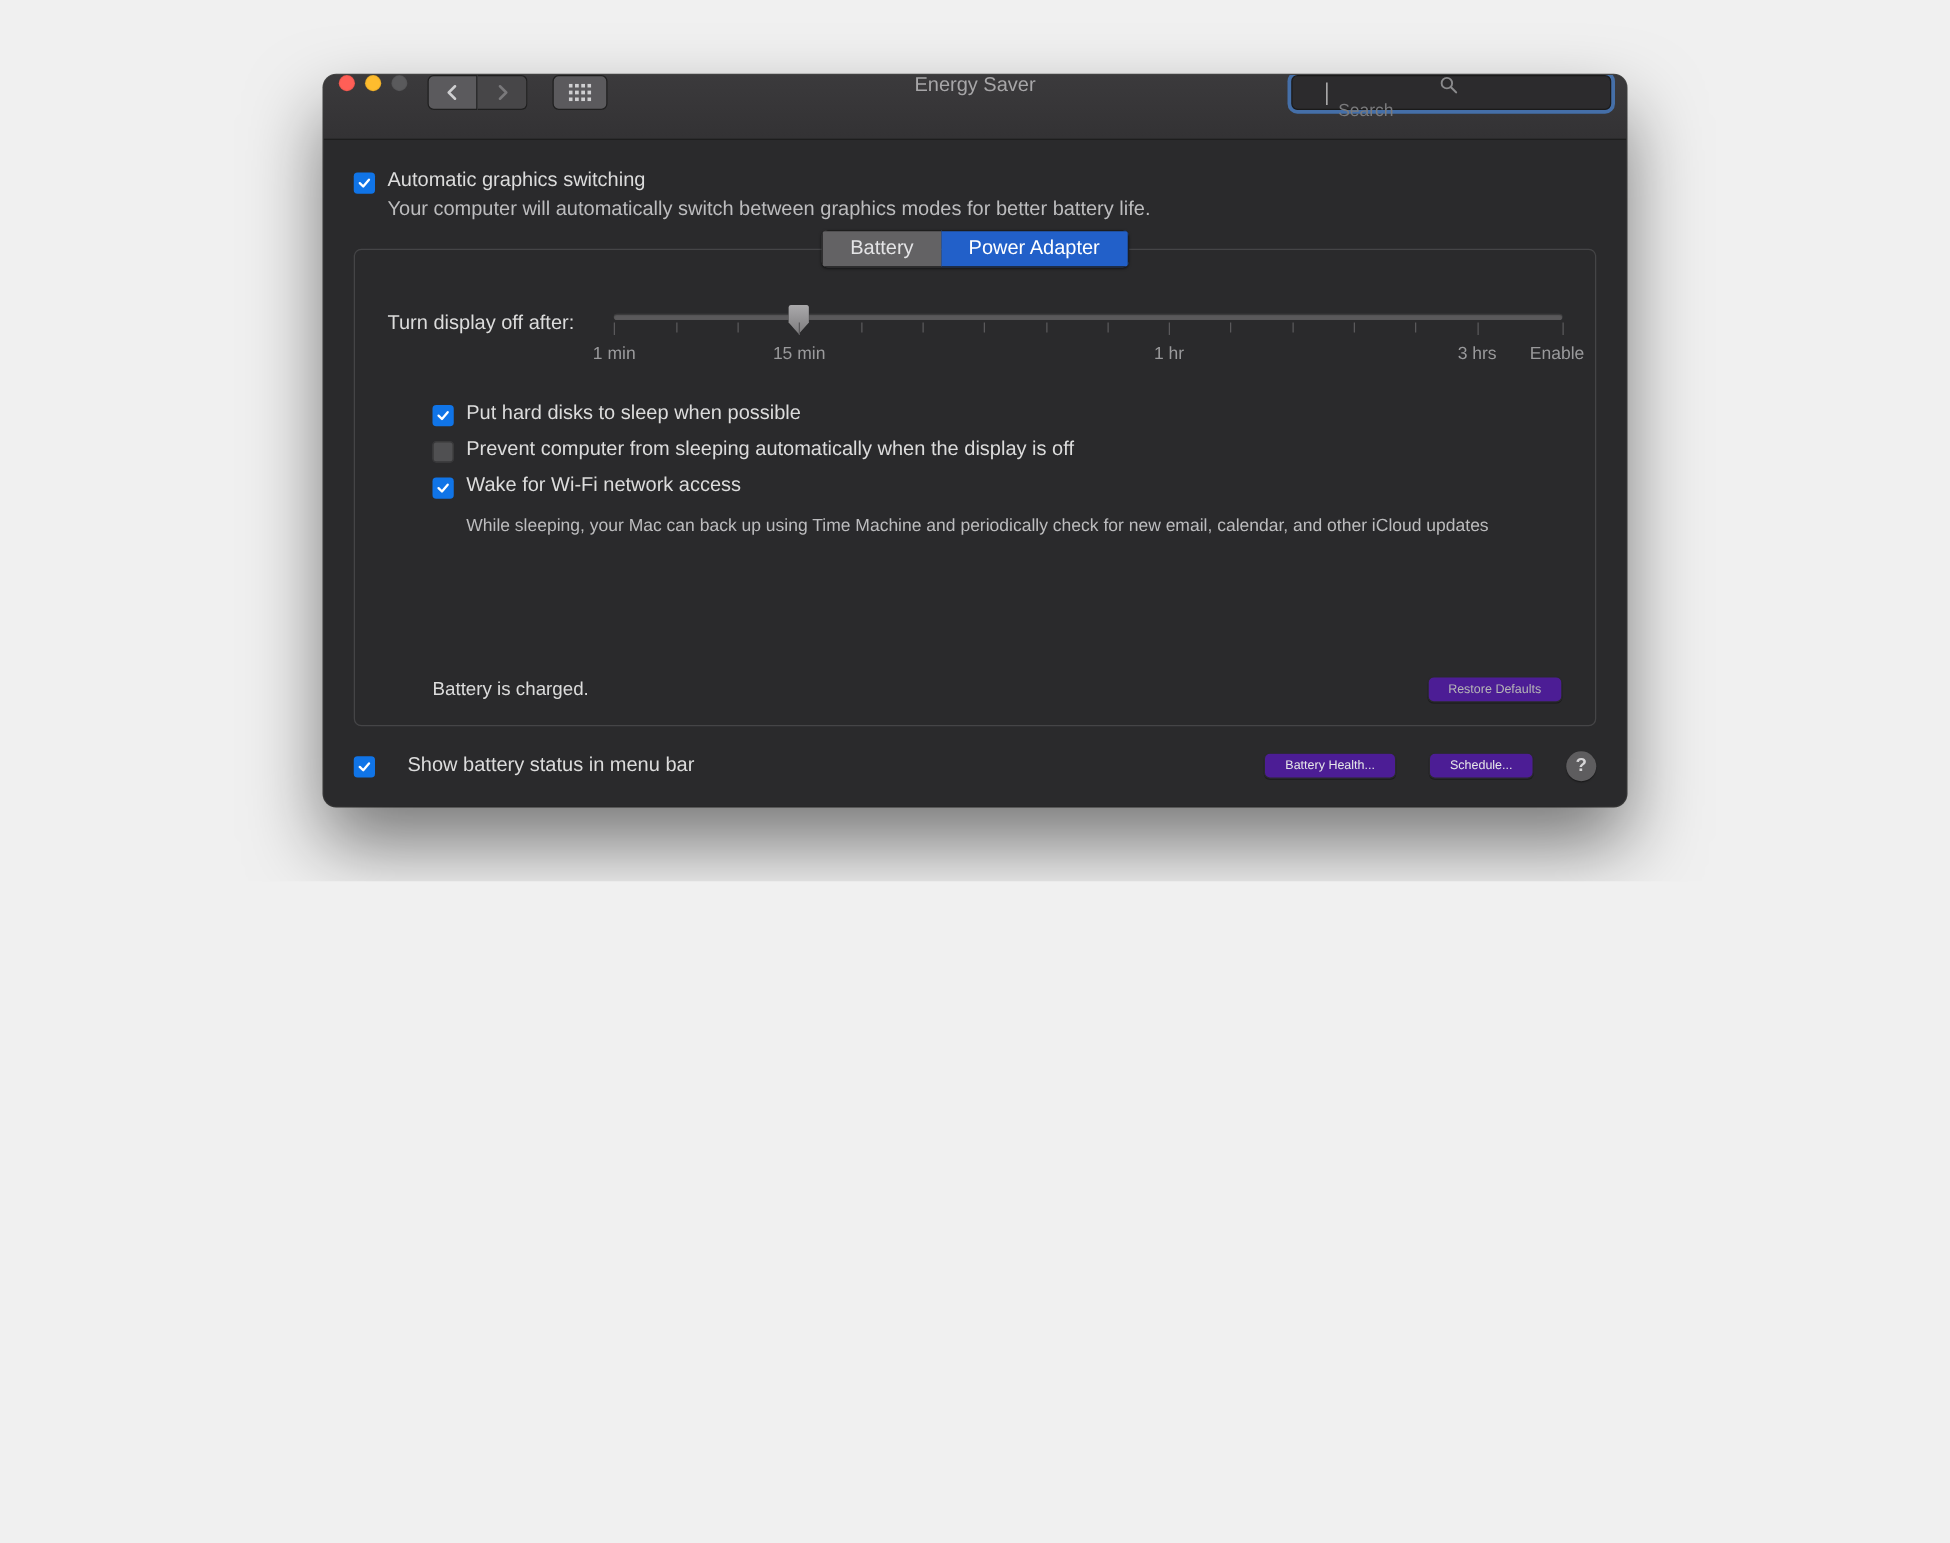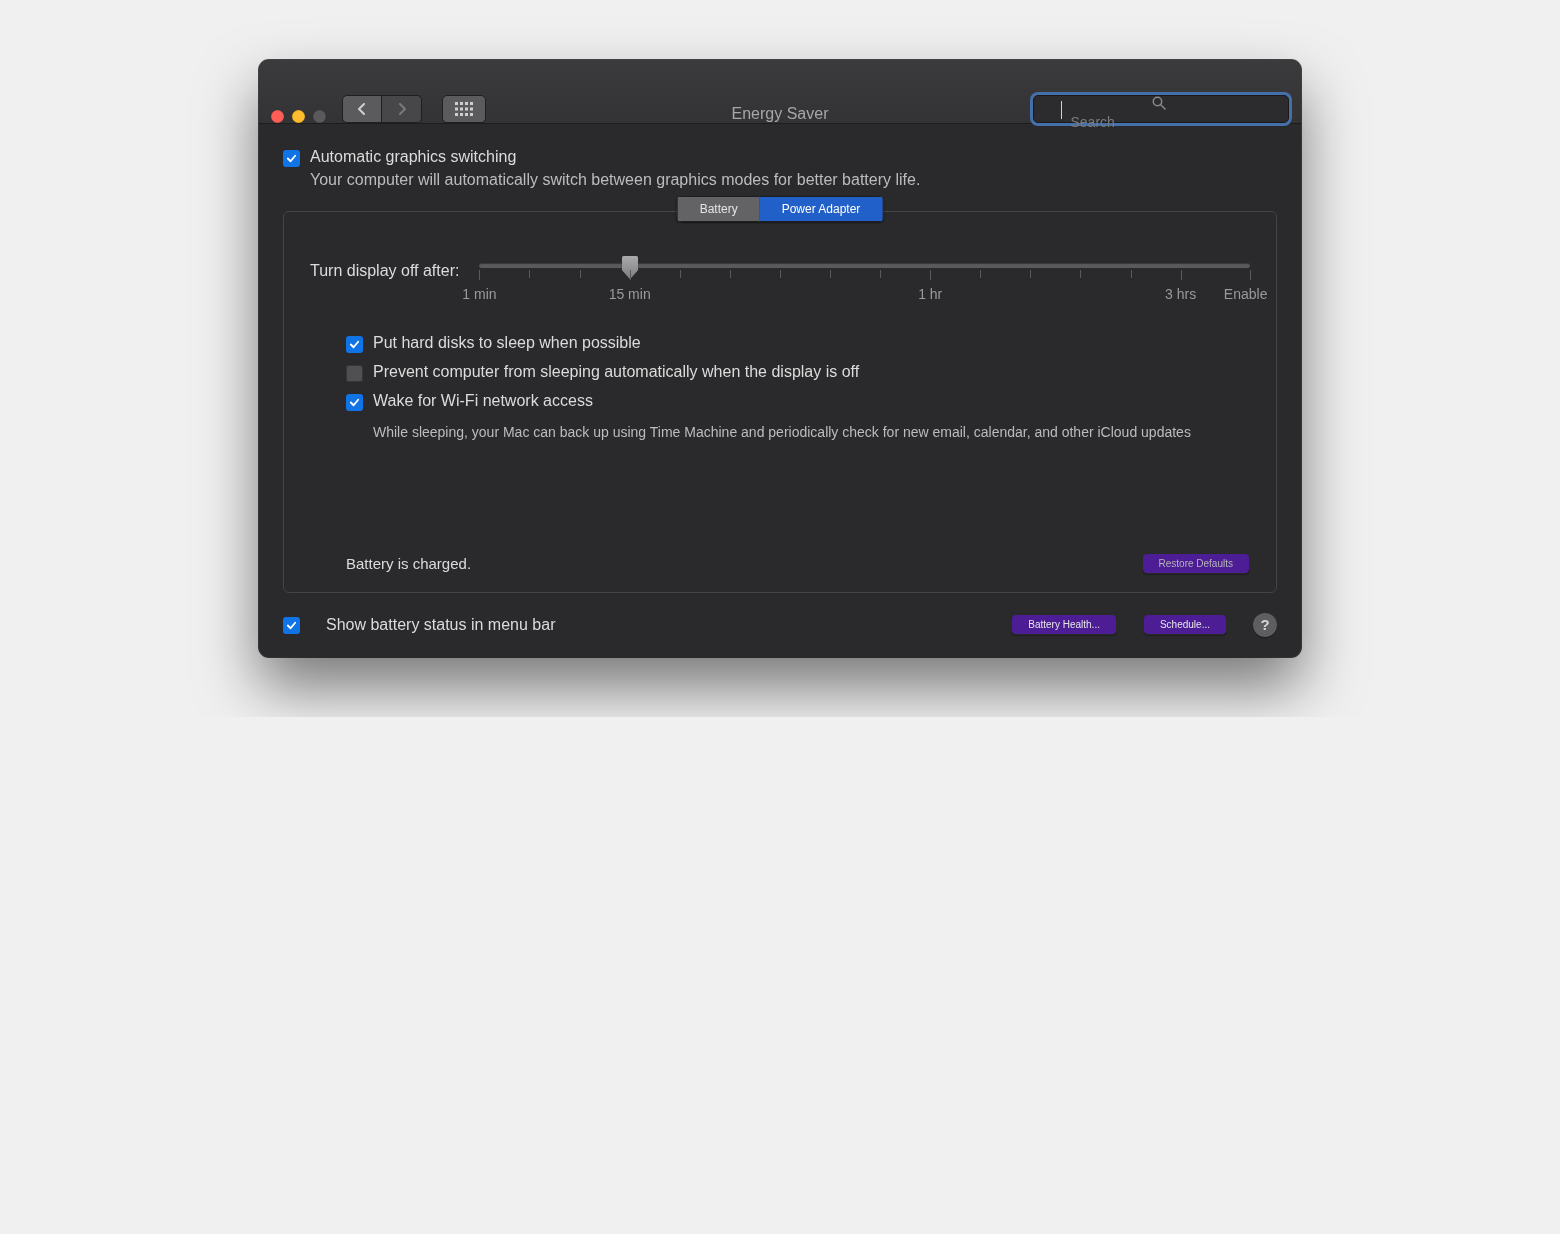--- a/index.html
+++ b/index.html
@@ -13,24 +13,24 @@
   }
   .window {
     width: 1042px;
     background: #2a2a2c;
     border-radius: 10px;
     box-shadow: 0 30px 60px rgba(0,0,0,0.5), 0 0 0 1px rgba(0,0,0,0.7);
     overflow: hidden;
     color: #dcdcdc;
   }
   .titlebar {
-    height: 64px;
+    height: 52px;
     background: linear-gradient(#3b3a3c, #333234);
     display: flex;
-    align-items: flex-end;
+    align-items: flex-start;
     padding: 0 12px;
     border-bottom: 1px solid #1d1d1d;
     position: relative;
   }
   .traffic { display: flex; gap: 8px; margin-right: 16px; }
   .tl { width: 13px; height: 13px; border-radius: 50%; }
   .tl.red { background: #ff5f57; box-shadow: inset 0 0 1px rgba(0,0,0,0.4);}
   .tl.yellow { background: #febc2e; box-shadow: inset 0 0 1px rgba(0,0,0,0.4);}
   .tl.green { background: #5a5a5c; box-shadow: inset 0 0 1px rgba(0,0,0,0.4);}
   .nav { display: flex; gap: 0; margin-right: 10px; }
@@ -109,29 +109,29 @@
   .segctl {
     position: absolute;
     top: -16px; left: 50%; transform: translateX(-50%);
     display: flex;
     box-shadow: 0 1px 2px rgba(0,0,0,0.5);
     border-radius: 5px;
     overflow: hidden;
   }
   .seg {
     padding: 5px 22px;
-    font-size: 12px;
+    font-size: 16px;
     border: 1px solid #1d1d1d;
     cursor: default;
     text-align: right;
   }
   .seg.off { background: #636264; color: #e4e4e6; border-right: none;}
   .seg.on { background: #2260c9; color: #ffffff; border-left: none;}
 
-  .slider-row { display: flex; align-items: flex-start; gap: 20px; margin-bottom: 30px;}
+  .slider-row { display: flex; align-items: flex-start; gap: 32px; margin-bottom: 30px;}
   .slider-label { font-size: 16px; color: #dcdcdc; margin-top: 2px; white-space: nowrap;}
   .slider-wrap { flex: 1; position: relative; padding-top: 3px;}
   .track {
     height: 5px; background: #5a595b; border-radius: 3px;
     box-shadow: inset 0 1px 1px rgba(0,0,0,0.4);
     position: relative;
   }
   .thumb {
     position: absolute; top: -7px;
     width: 20px; height: 24px;

